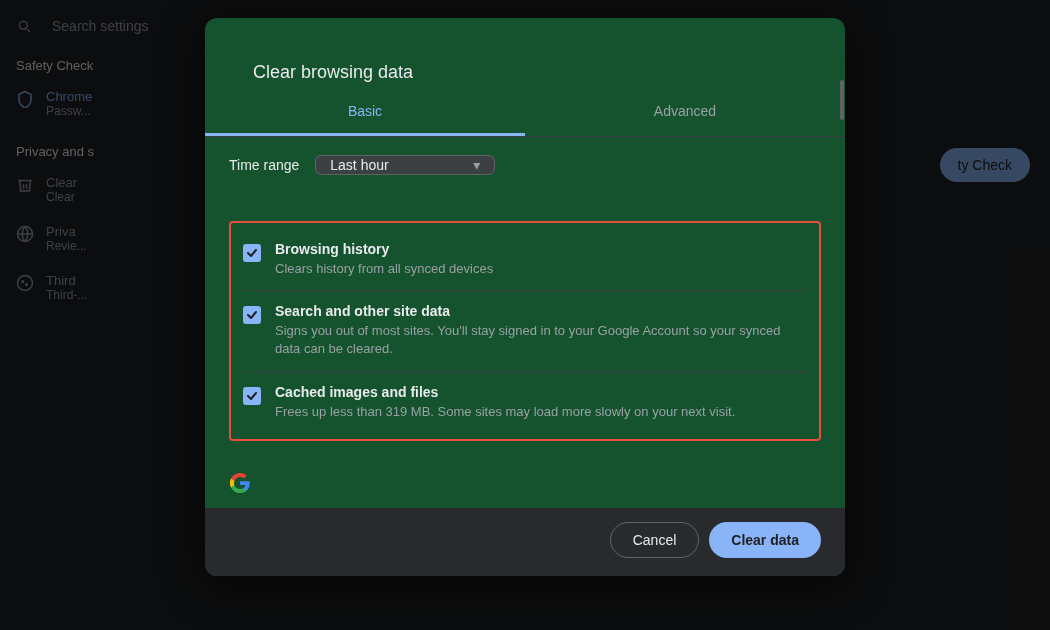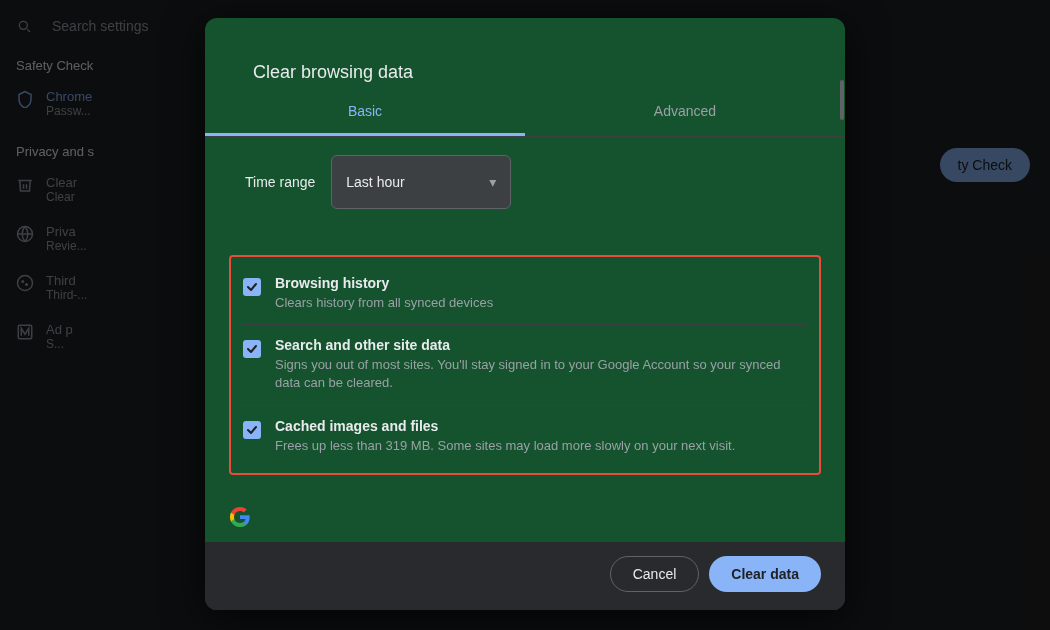--- a/index.html
+++ b/index.html
@@ -137,31 +137,30 @@
     .time-range-row {
       display: flex;
       align-items: center;
       gap: 16px;
       margin-bottom: 16px;
     }
 
     .time-range-label {
       color: #e8eaed;
       font-size: 14px;
-      margin-left: 16px;
     }
 
     .time-range-select {
       display: flex;
       align-items: center;
       gap: 10px;
       background: #3c4043;
       border: 1px solid #5f6368;
       border-radius: 6px;
-      padding: 18px 14px;
+      padding: 1px 14px;
       color: #e8eaed;
       font-size: 14px;
       cursor: pointer;
       min-width: 180px;
     }
 
     .time-range-select .chevron {
       margin-left: auto;
       color: #9aa0a6;
     }
@@ -370,32 +369,20 @@
           <circle cx="12" cy="12" r="10"></circle>
             <circle cx="9" cy="10" r="1" fill="#9aa0a6"></circle>
             <circle cx="14" cy="14" r="1" fill="#9aa0a6"></circle>
         </svg>
       </div>
       <div class="item-texts">
         <div class="item-title" style="color:#9aa0a6">Third</div>
         <div class="item-sub">Third-...</div>
       </div>
     </div>
-    <div class="settings-item">
-      <div class="item-icon">
-        <svg viewBox="0 0 24 24" fill="none" stroke="#9aa0a6" stroke-width="2">
-          <rect x="3" y="3" width="18" height="18" rx="2"></rect>
-            <path d="M7 17V7l5 8 5-8v10"></path>
-        </svg>
-      </div>
-      <div class="item-texts">
-        <div class="item-title" style="color:#9aa0a6">Ad p</div>
-        <div class="item-sub">S...</div>
-      </div>
-    </div>
   </div>
 
   <div class="settings-main"></div>
 </div>
 
 <button class="safety-check-btn">ty Check</button>
 
 <div class="overlay"></div>
 
 <div class="dialog">

